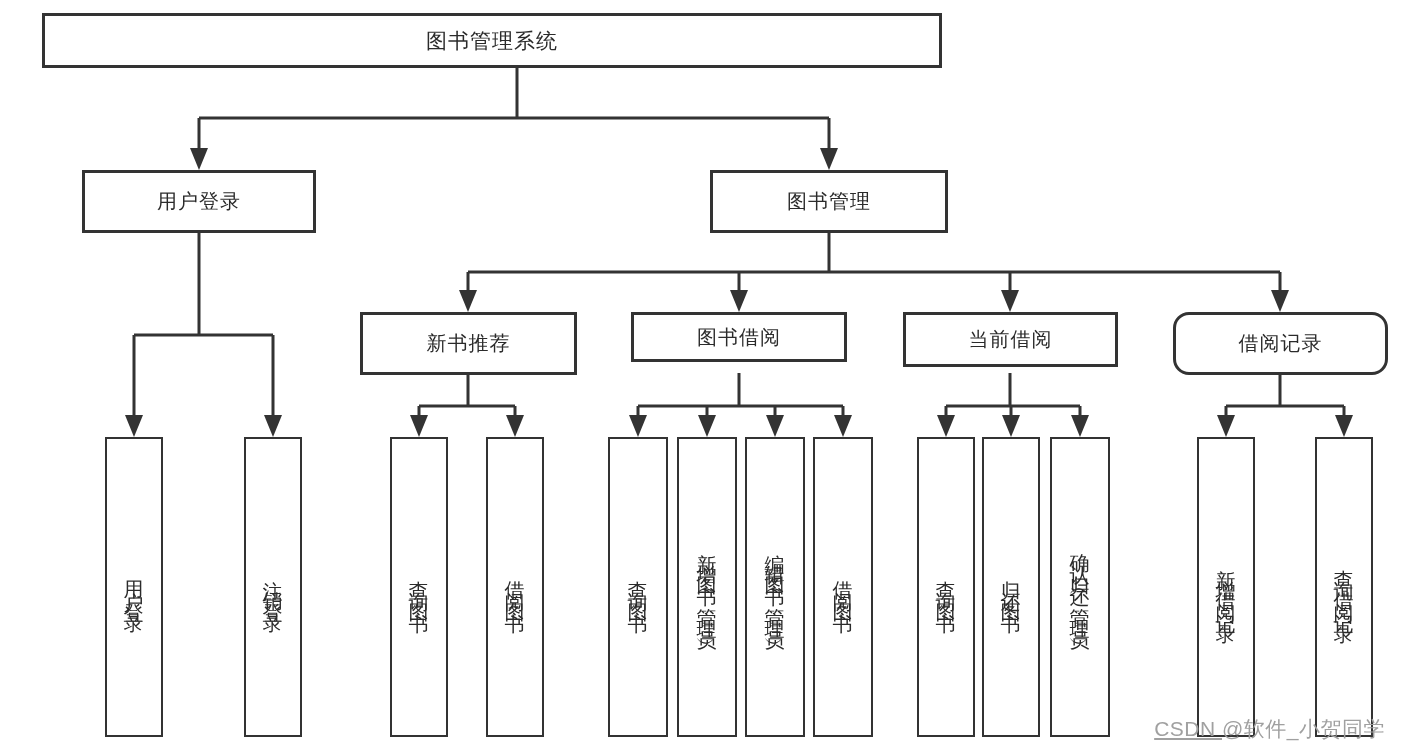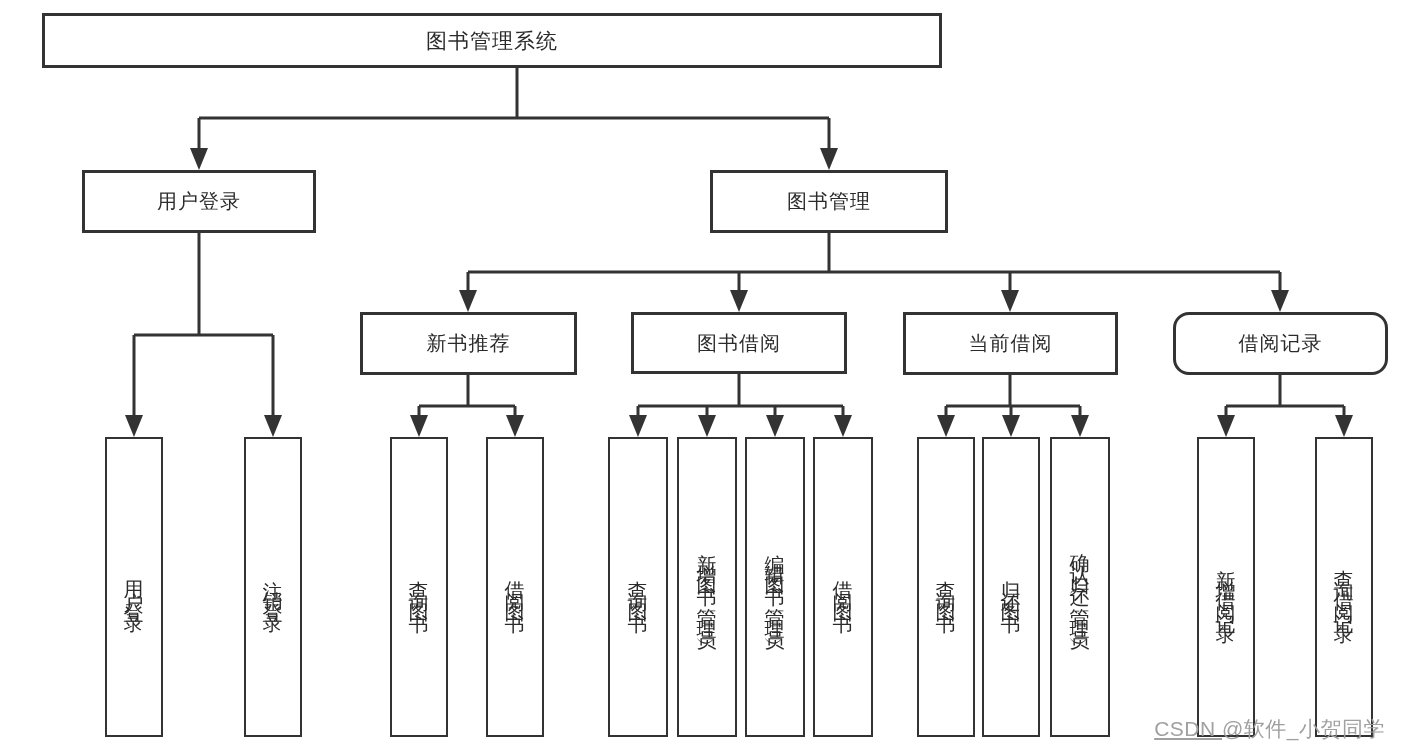--- a/index.html
+++ b/index.html
@@ -114,24 +114,24 @@
   <div class="box" style="left:82px; top:170px; width:234px; height:63px;">
     <span>用户登录</span>
   </div>
   <div class="box" style="left:360px; top:312px; width:217px; height:63px;">
     <span>新书推荐</span>
   </div>
 
   <div class="box" style="left:710px; top:170px; width:238px; height:63px;">
     <span>图书管理</span>
   </div>
-  <div class="box" style="left:631px; top:312px; width:216px; height:62px;">
+  <div class="box" style="left:631px; top:312px; width:216px; height:50px;">
     <span>图书借阅</span>
   </div>
-  <div class="box" style="left:903px; top:312px; width:215px; height:63px;">
+  <div class="box" style="left:903px; top:312px; width:215px; height:55px;">
     <span>当前借阅</span>
   </div>
   <div class="box" style="left:1173px; top:312px; width:215px; height:63px;border-radius:16px;">
     <span>借阅记录</span>
   </div>
 
   <div class="box leaf" style="left:105px; top:437px; width:58px; height:300px;">
     <span class="vtext">用户登录</span>
   </div>
   <div class="box leaf" style="left:244px; top:437px; width:58px; height:300px;">

